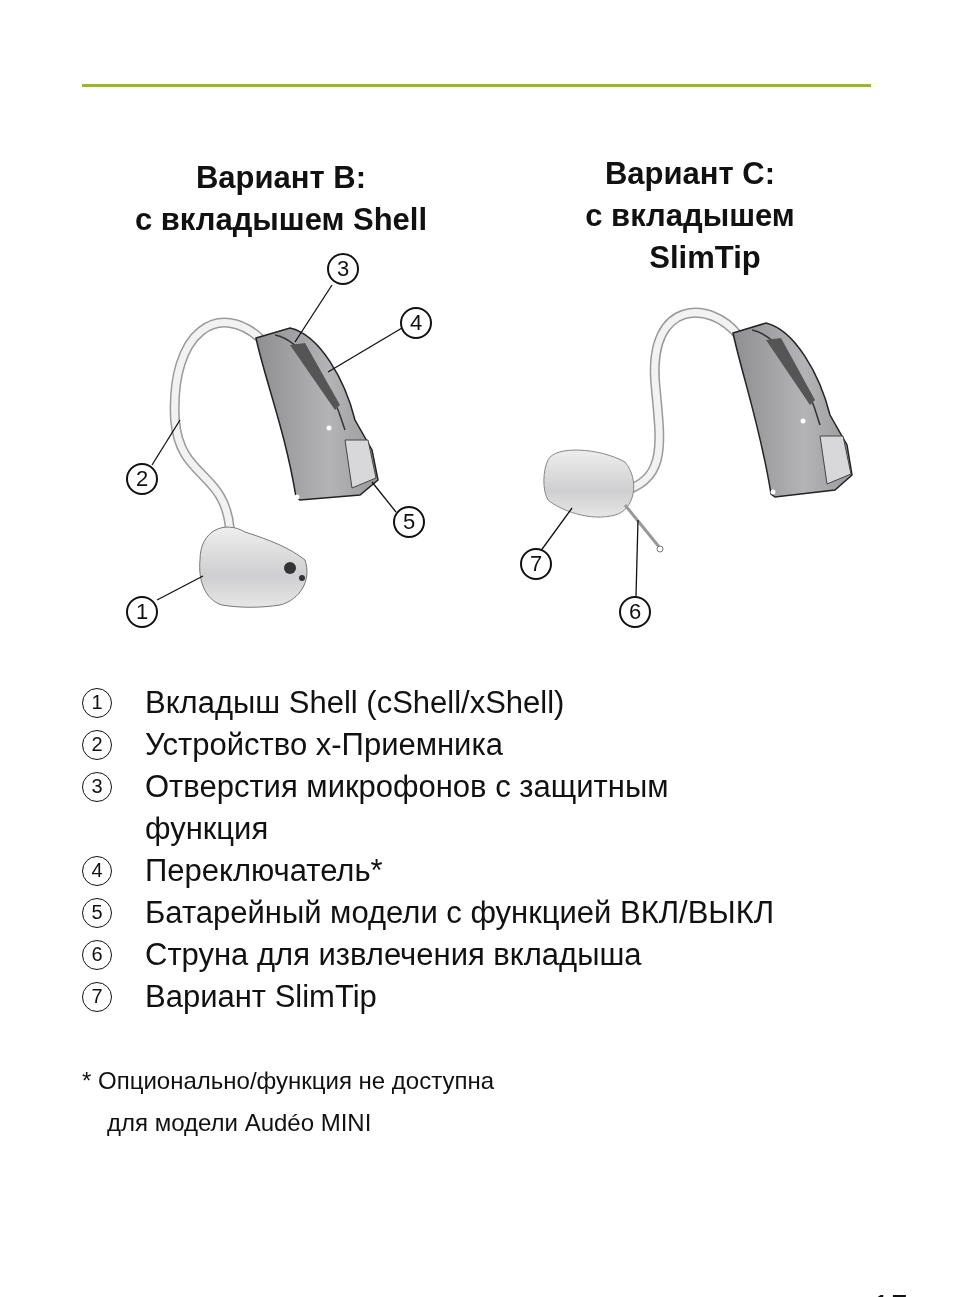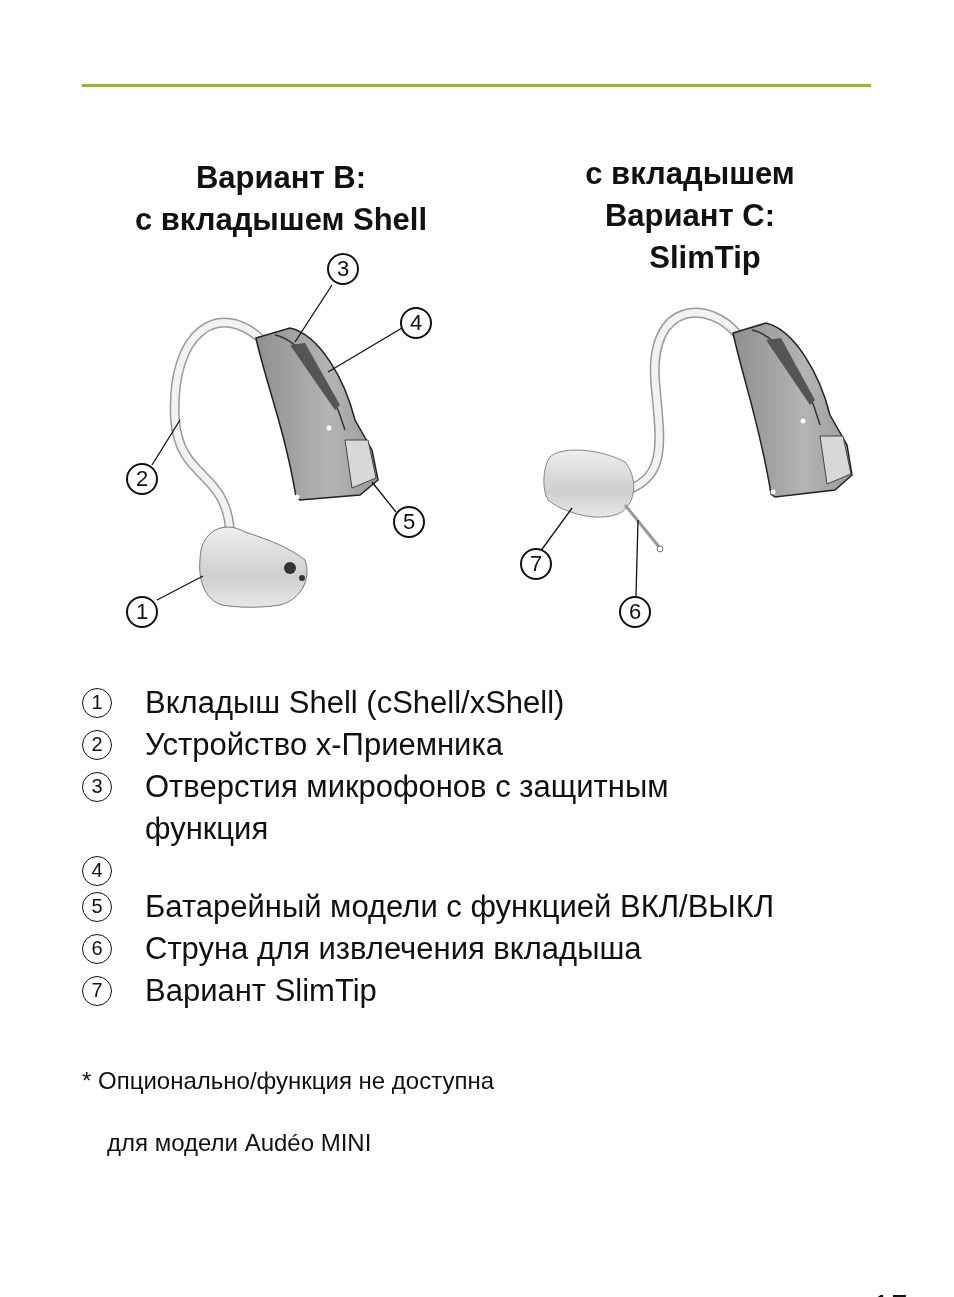--- a/index.html
+++ b/index.html
@@ -10,36 +10,36 @@
   .title-b { left:100px; top:157px; width:362px; }
   .title-c { left:555px; top:153px; width:270px; }
   .illus { position:absolute; left:0; top:0; }
   .callout { position:absolute; width:32px; height:32px; border:2px solid #111; border-radius:50%;
              box-sizing:border-box; font-size:22px; line-height:28px; text-align:center; background:#fff; }
   .legend { position:absolute; left:82px; top:682px; width:800px; }
   .legend-item { display:flex; align-items:flex-start; font-size:31px; line-height:42px; }
   .num { flex:0 0 30px; width:30px; height:30px; margin-top:6px; margin-right:33px; border:1.5px solid #111;
          border-radius:50%; box-sizing:border-box; font-size:20px; line-height:27px; text-align:center; }
   .footnote { position:absolute; left:82px; top:1060px; font-size:24px; line-height:42px; }
-  .footnote .l2 { padding-left:25px;margin-top:20px; }
+  .footnote .l2 { padding-left:25px; }
   .page-num { position:absolute; left:872px; top:1288px; font-size:33px; }
 </style>
 </head>
 <body>
 
 <div class="rule"></div>
 
 <div class="title title-b">
   <div>Вариант B:</div>
   <div>с вкладышем Shell</div>
 </div>
 
 <div class="title title-c">
+  <div>Вариант C:</div>
   <div>с вкладышем</div>
-  <div>Вариант C:</div>
   <div style="padding-left:30px">SlimTip</div>
 </div>
 
 <svg class="illus" width="954" height="660">
   <defs>
     <linearGradient id="bodyG" x1="0" y1="0" x2="1" y2="0">
       <stop offset="0" stop-color="#8f8f92"></stop>
         <stop offset="0.6" stop-color="#b4b4b7"></stop>
         <stop offset="1" stop-color="#9a9a9d"></stop>
     </linearGradient>
@@ -106,20 +106,21 @@
   </div>
   <div class="legend-item">
     <span class="num">3</span>
     <span>
       <span>Отверстия микрофонов с защитным</span><br>
       <span>функция</span>
     </span>
   </div>
   <div class="legend-item">
     <span class="num">4</span>
+    <span>Переключатель*</span>
   </div>
   <div class="legend-item">
     <span class="num">5</span>
     <span>Батарейный модели с функцией ВКЛ/ВЫКЛ</span>
   </div>
   <div class="legend-item">
     <span class="num">6</span>
     <span>Струна для извлечения вкладыша</span>
   </div>
   <div class="legend-item">

